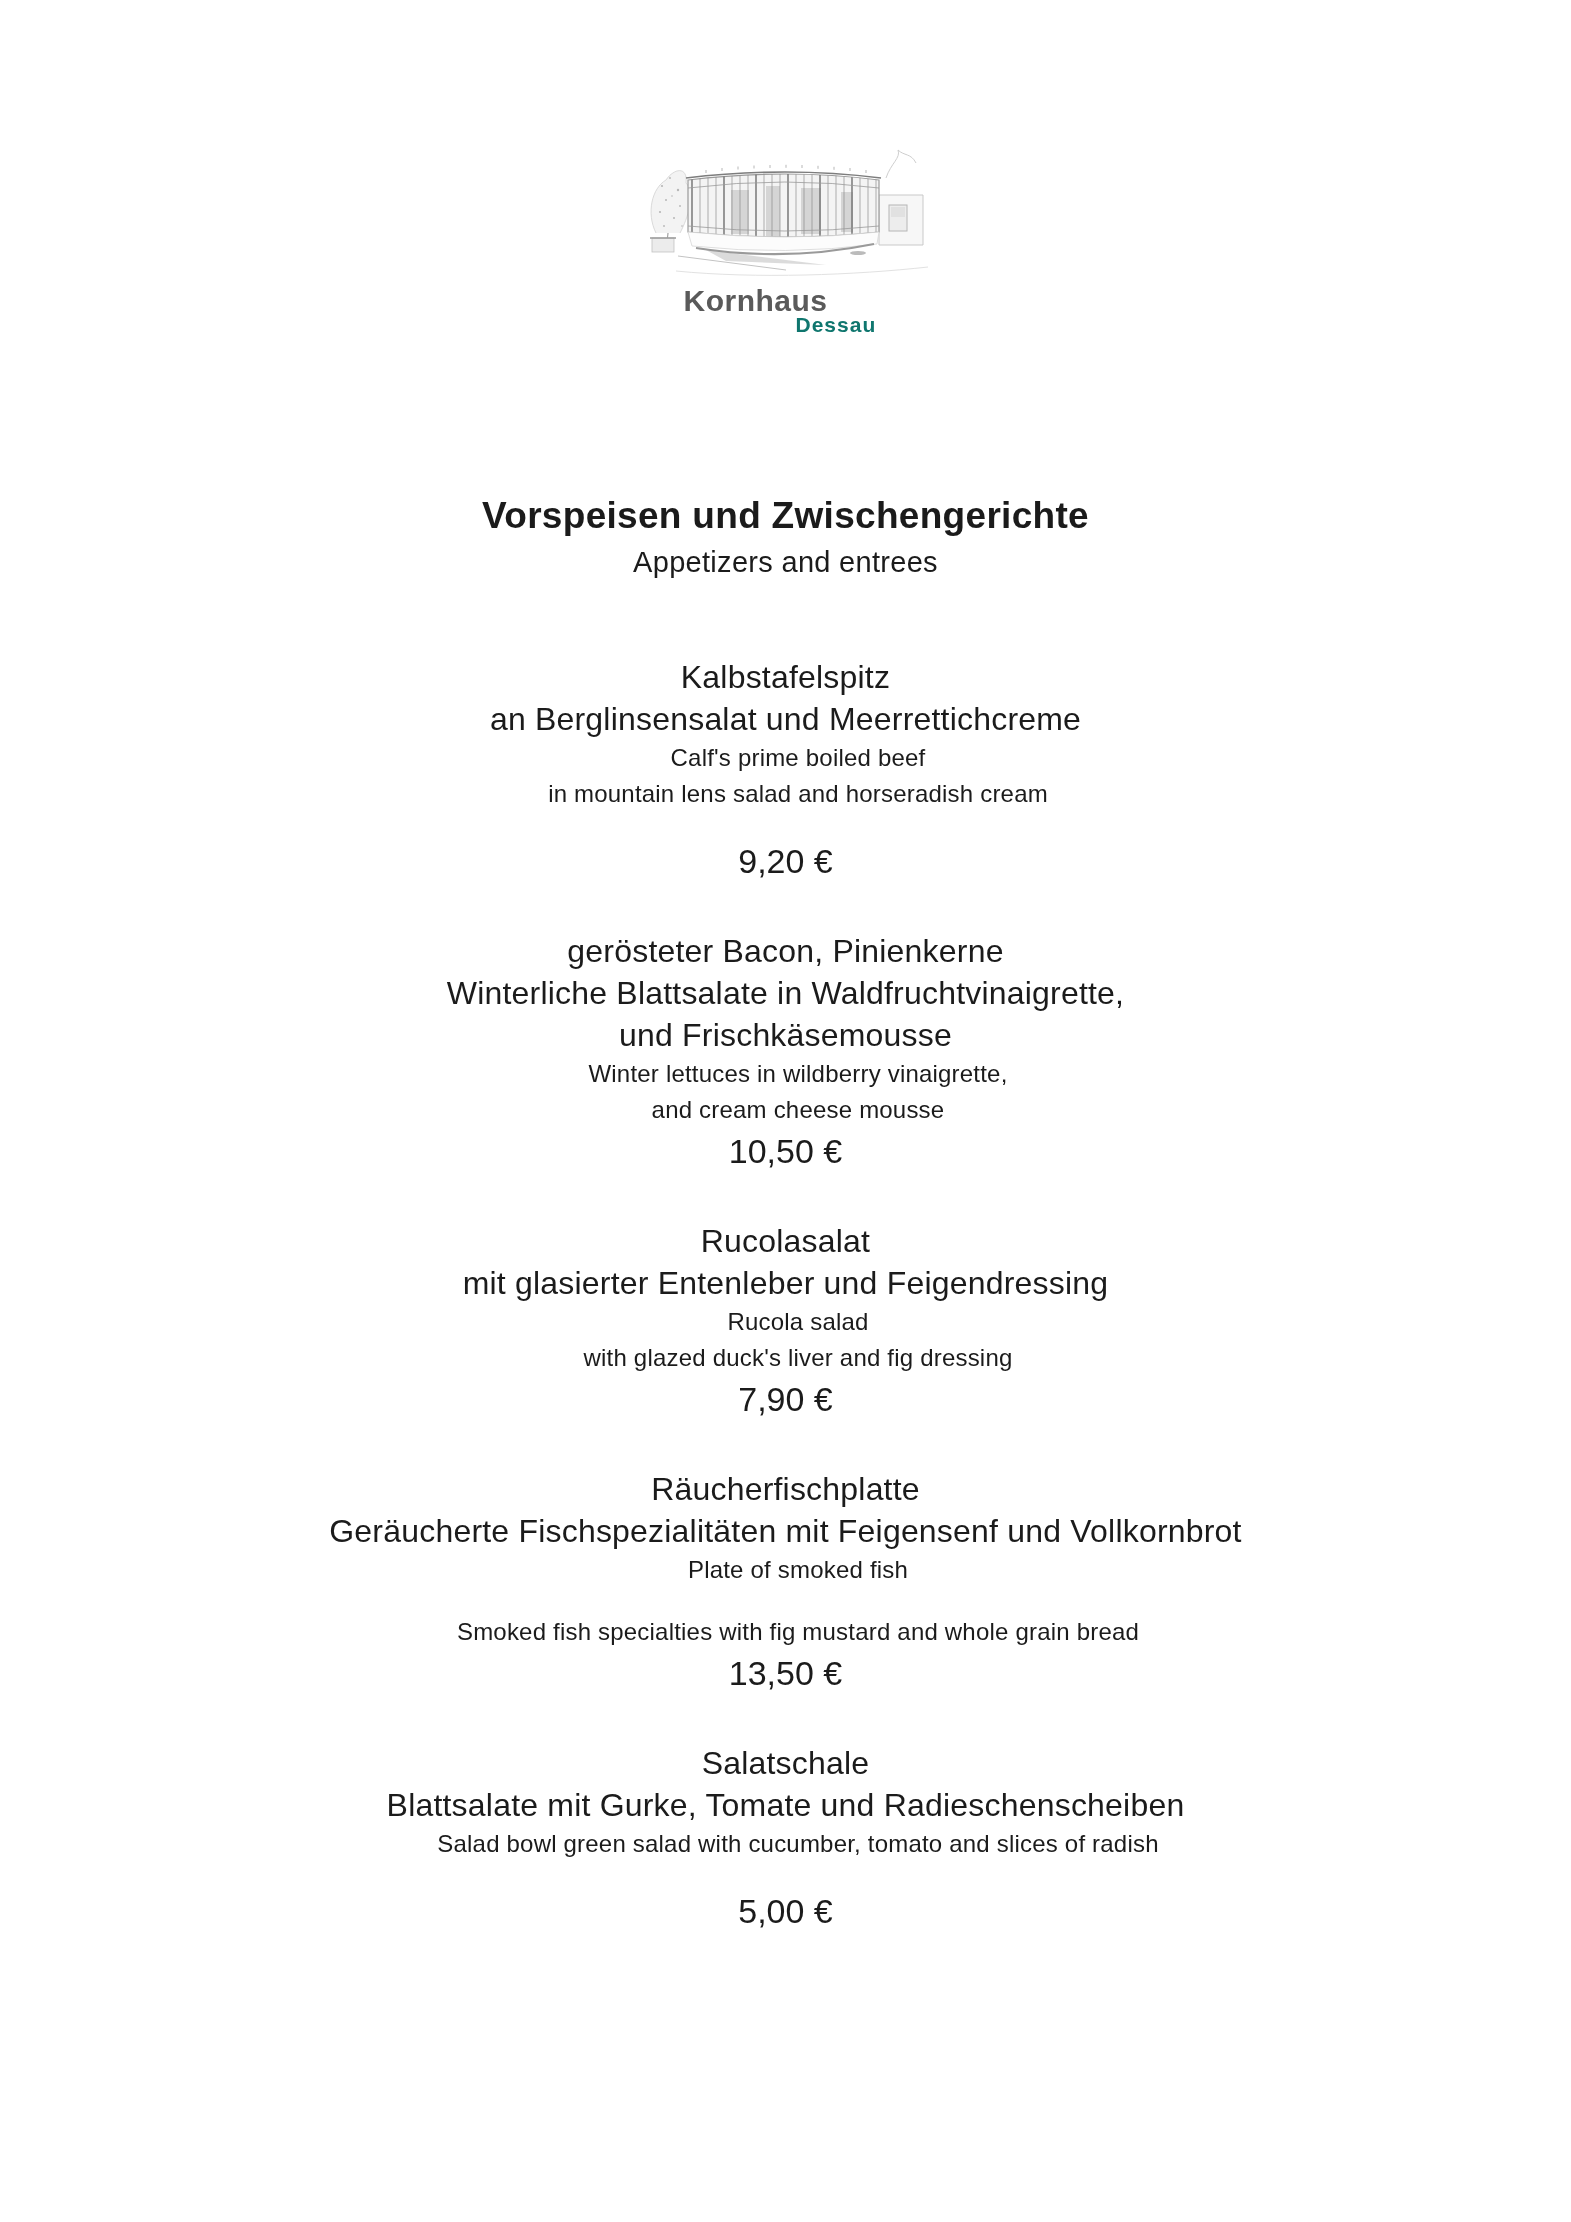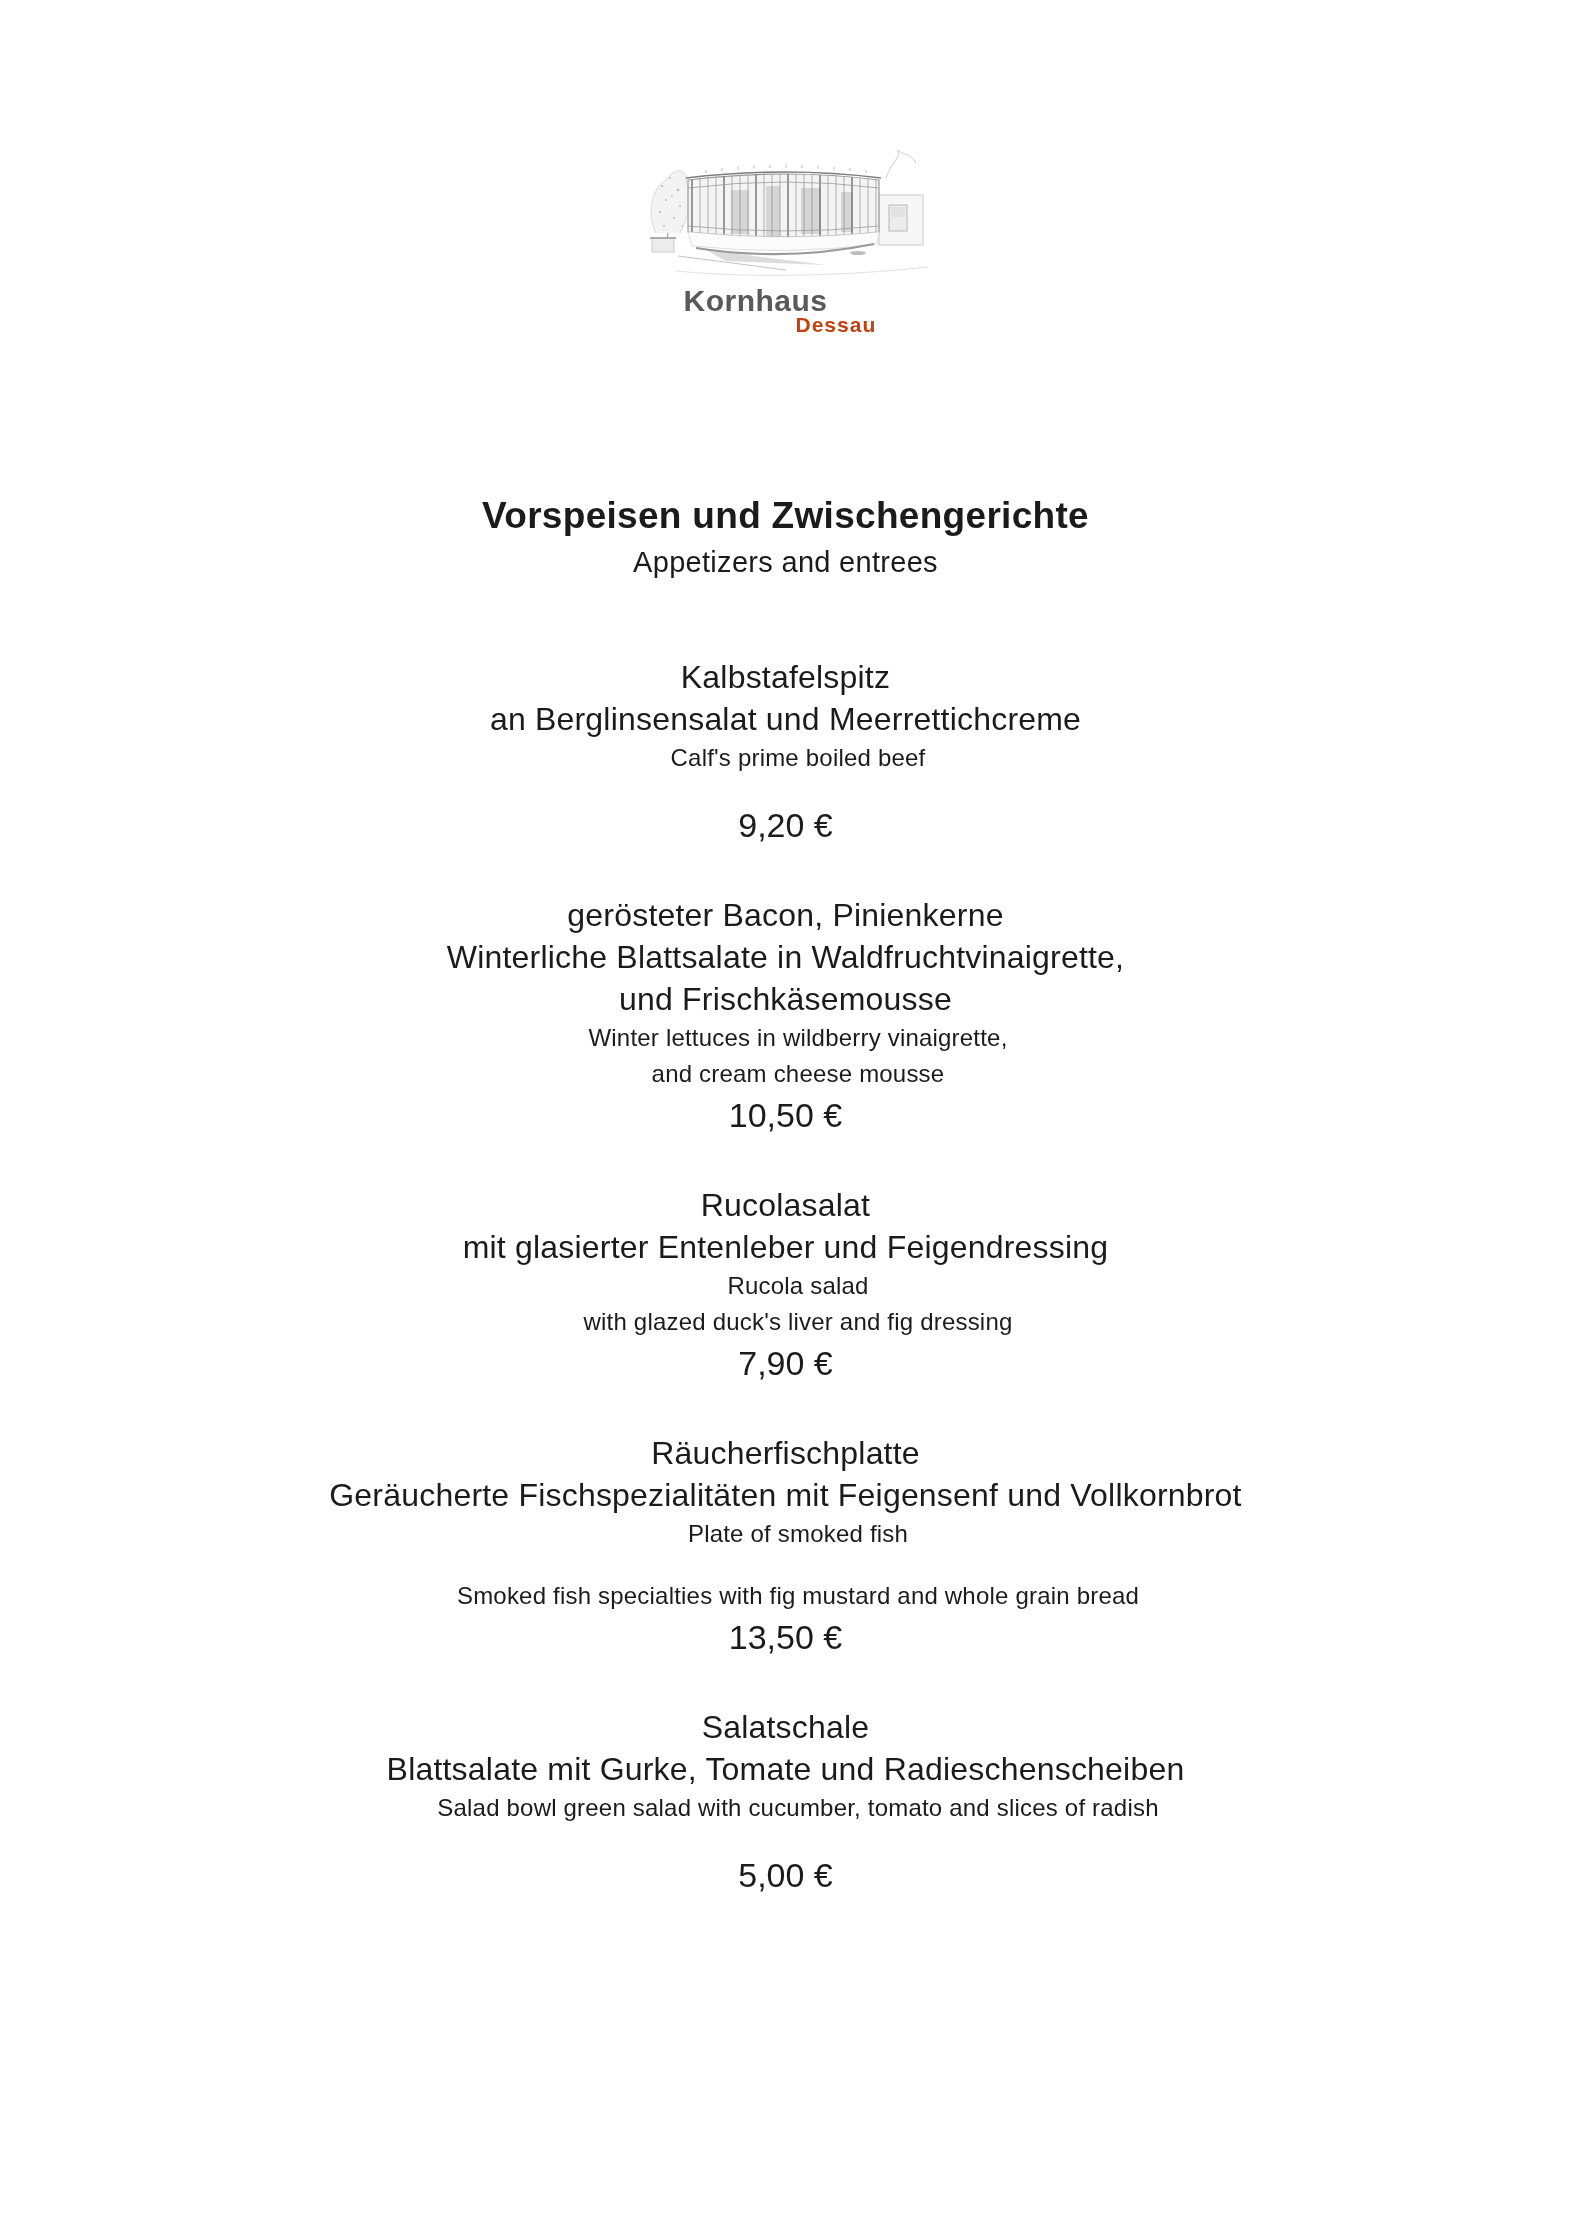--- a/index.html
+++ b/index.html
@@ -35,21 +35,21 @@
     letter-spacing: 0.5px;
     color: #5a5a5a;
   }
   .logo-city {
     position: absolute;
     left: 160px;
     top: 175px;
     font-size: 21px;
     font-weight: bold;
     letter-spacing: 1px;
-    color: #c2410c;
+    color: #0f766e;
   }
   
   h1.title {
     margin: 154px 0 0 0;
     font-size: 37px;
     font-weight: bold;
     line-height: 48px;
     letter-spacing: 0.3px;
   }
   h2.subtitle {
@@ -161,20 +161,21 @@
     <div class="logo-city">Dessau</div>
   </div>
 
   <h1 class="title">Vorspeisen und Zwischengerichte</h1>
   <h2 class="subtitle">Appetizers and entrees</h2>
 
   <section class="item item-first">
     <div class="name">Kalbstafelspitz</div>
     <div class="name">an Berglinsensalat und Meerrettichcreme</div>
     <div class="desc">Calf's prime boiled beef</div>
+    <div class="desc">in mountain lens salad and horseradish cream</div>
     <div class="price sp">9,20 €</div>
   </section>
 
   <section class="item">
     <div class="name">gerösteter Bacon, Pinienkerne</div>
     <div class="name">Winterliche Blattsalate in Waldfruchtvinaigrette,</div>
     <div class="name">und Frischkäsemousse</div>
     <div class="desc">Winter lettuces in wildberry vinaigrette,</div>
     <div class="desc">and cream cheese mousse</div>
     <div class="price">10,50 €</div>

